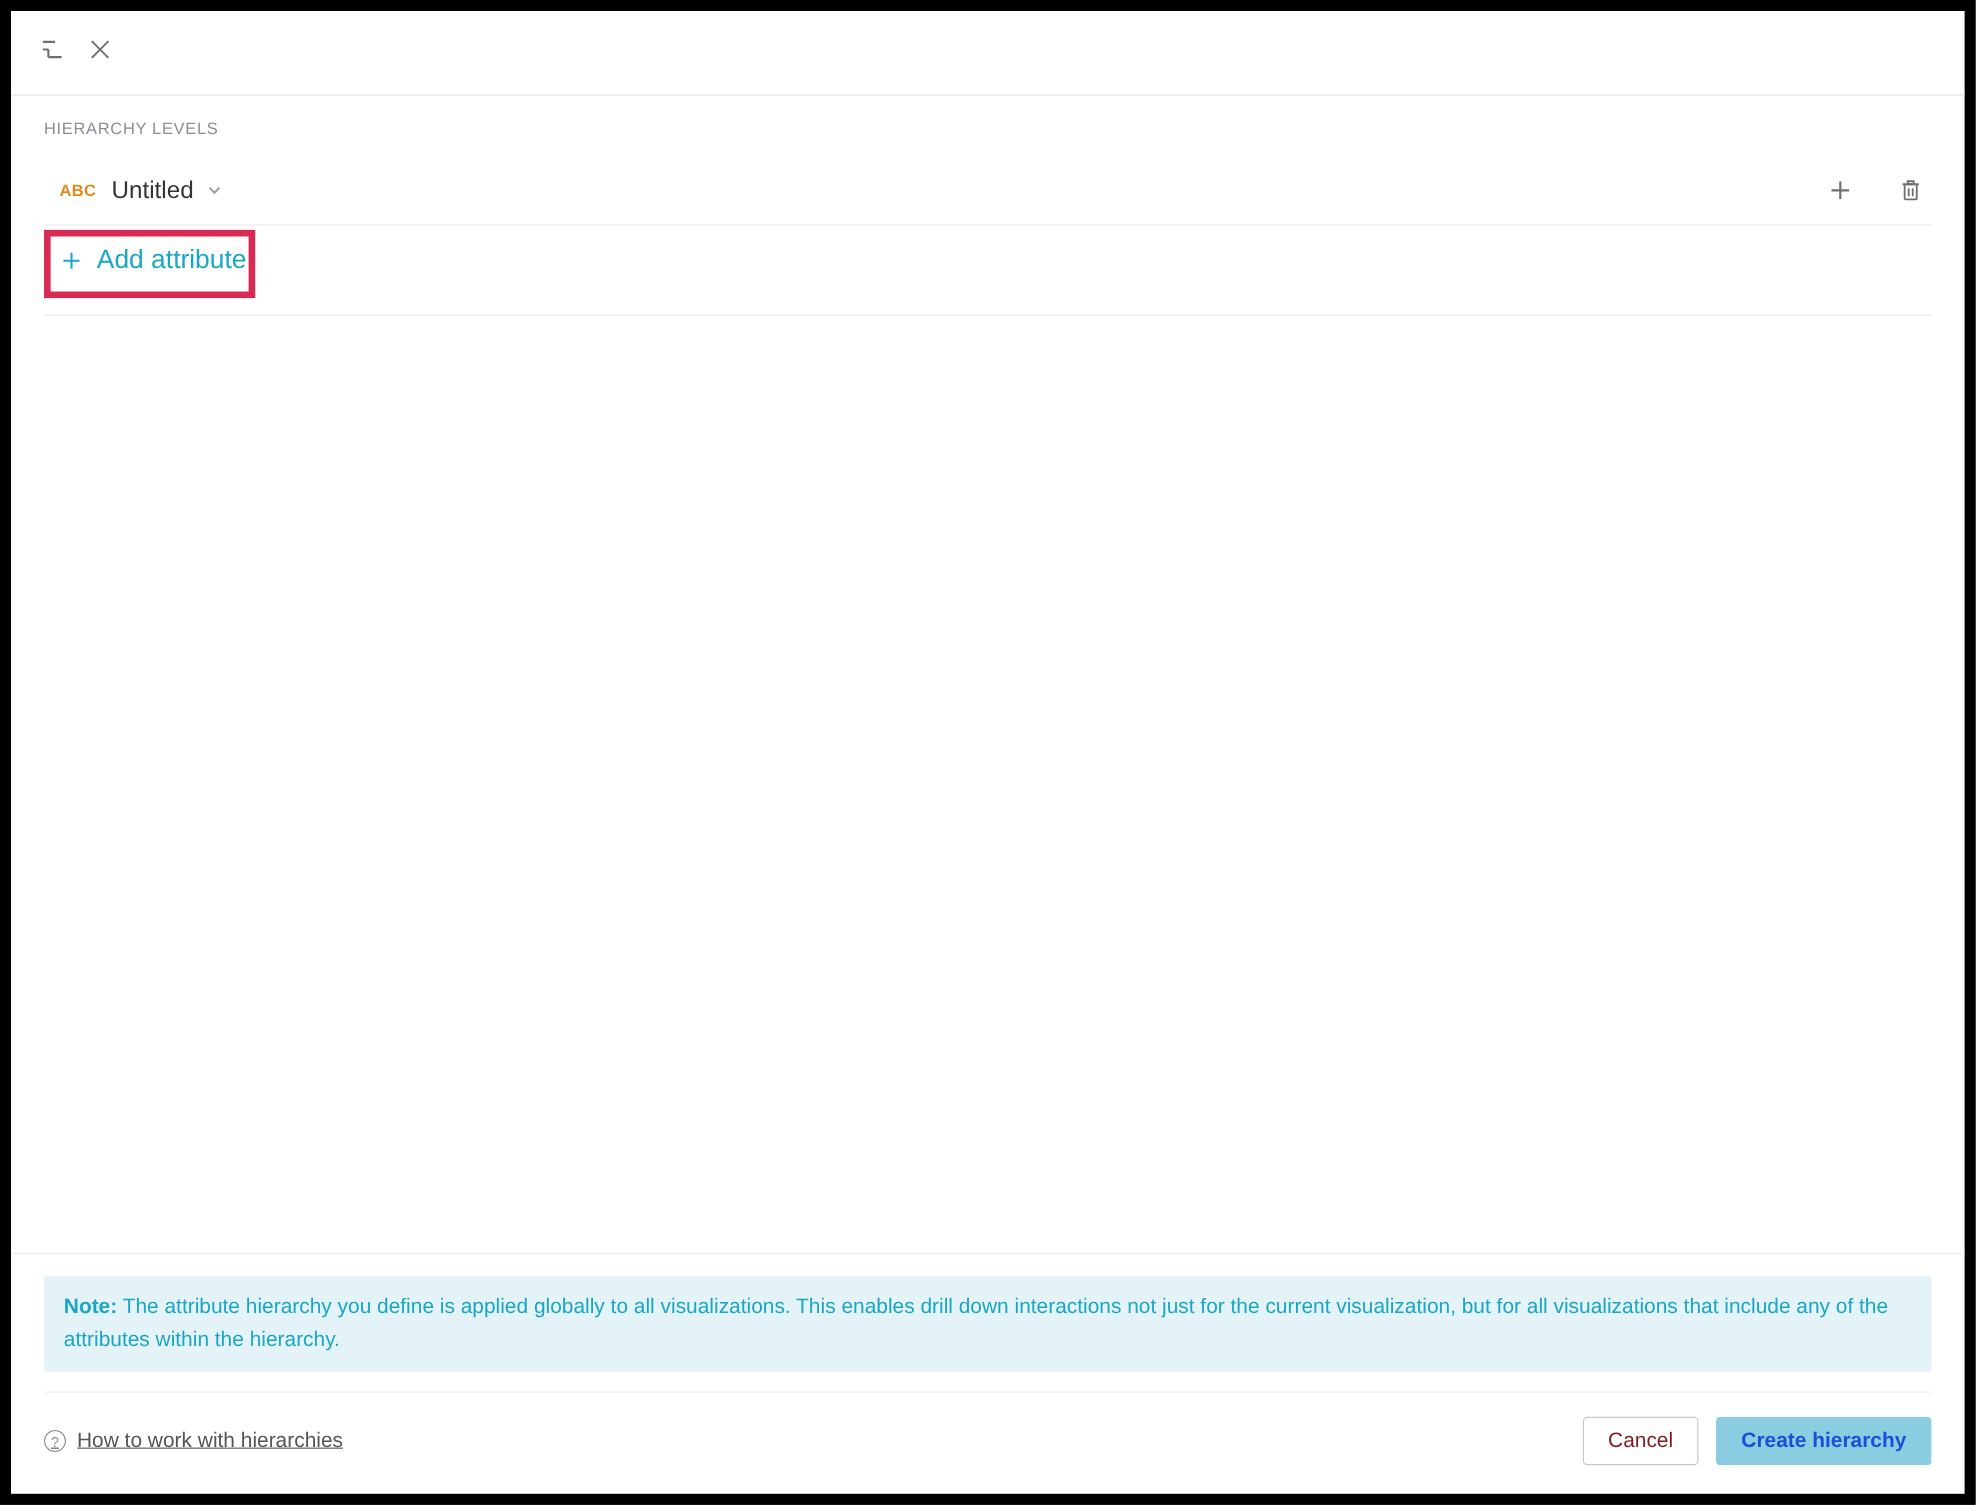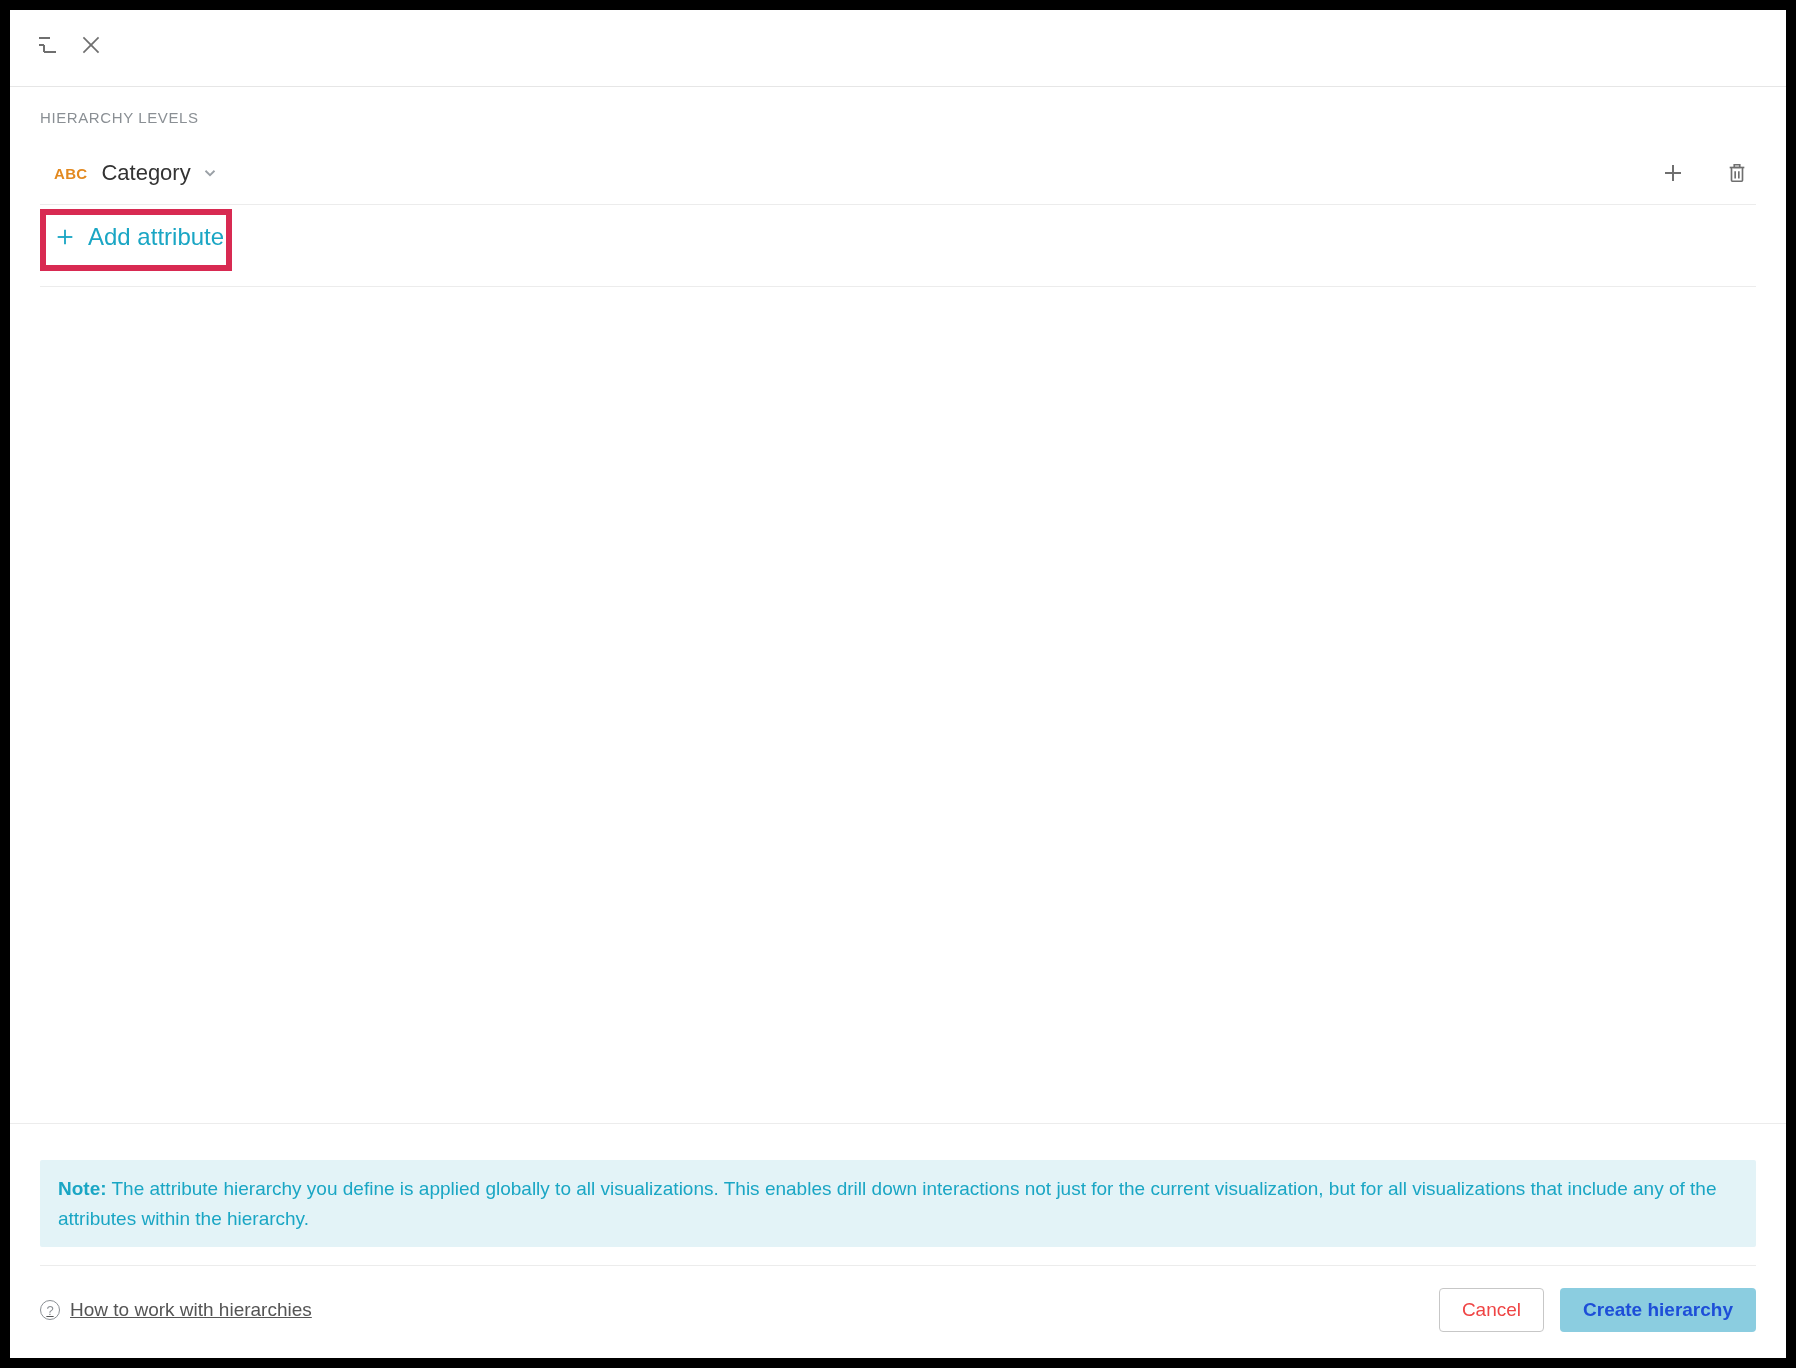--- a/index.html
+++ b/index.html
@@ -137,21 +137,21 @@
     top: 4px;
     width: 192px;
     height: 62px;
     border: 6px solid #d82a52;
     pointer-events: none;
   }
 
   
   .footer {
     border-top: 1px solid #ececec;
-    padding: 36px 30px 26px 30px;
+    padding: 20px 30px 26px 30px;
   }
   .note {
     background: #e3f3f7;
     color: #1aa6c4;
     font-size: 19px;
     line-height: 1.55;
     padding: 14px 18px;
     border-radius: 2px;
     margin-bottom: 18px;
   }
@@ -183,21 +183,21 @@
   .footer-spacer { flex: 1 1 auto; }
   .btn {
     font-size: 19px;
     padding: 10px 22px;
     border-radius: 4px;
     cursor: pointer;
     border: 1px solid transparent;
   }
   .btn-secondary {
     background: #fff;
-    color: #ef4444;
+    color: #7f1d1d;
     border-color: #c7c7c7;
   }
   .btn-primary {
     background: #8bcde0;
     color: #1d4ed8;
     font-weight: 700;
   }
 
   svg { display: block; }
 </style>
@@ -222,21 +222,21 @@
           <line x1="19" y1="5" x2="5" y2="19"></line>
         </svg>
       </div>
     </div>
 
     <div class="body">
       <div class="section-label">HIERARCHY LEVELS</div>
 
       <div class="level-row">
         <span class="type-badge">ABC</span>
-        <span class="level-name">Category</span>
+        <span class="level-name">Untitled</span>
         <span class="chevron">
           <svg width="18" height="18" viewBox="0 0 24 24" fill="none" stroke="currentColor" stroke-width="2.4">
             <polyline points="6 9 12 15 18 9"></polyline>
           </svg>
         </span>
         <span class="row-spacer"></span>
         <span class="row-action">
           <svg width="24" height="24" viewBox="0 0 24 24" fill="none" stroke="currentColor" stroke-width="2">
             <line x1="12" y1="4" x2="12" y2="20"></line>
             <line x1="4" y1="12" x2="20" y2="12"></line>

